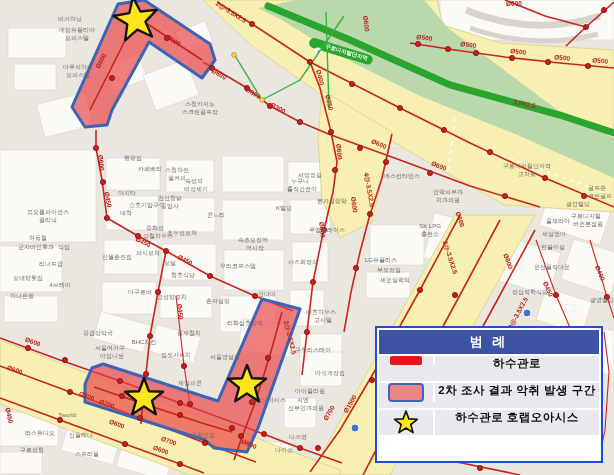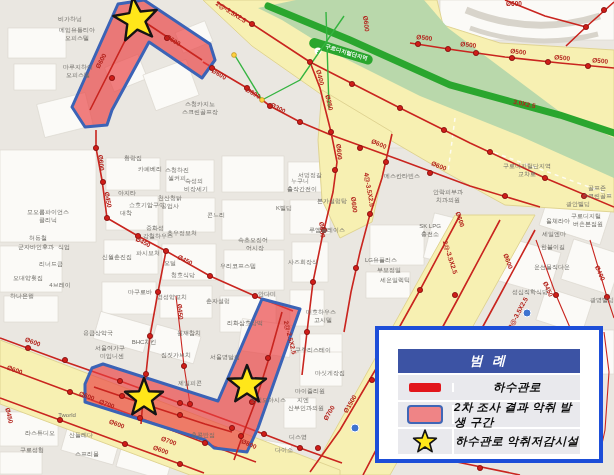--- a/index.html
+++ b/index.html
@@ -21,24 +21,24 @@
   .mh{fill:#cf1d18;stroke:#7c0d0c;stroke-width:.8}
   .pl{font-family:"Liberation Sans",sans-serif;font-size:6.5px;font-weight:bold;fill:#b3231c;text-anchor:middle}
   .gl{font-family:"Liberation Sans",sans-serif;font-size:6px;fill:#6e6c67;text-anchor:middle}
   .station{font-family:"Liberation Sans",sans-serif;font-size:5.5px;font-weight:bold;fill:#ffffff;text-anchor:middle}
   .badge{font-family:"Liberation Sans",sans-serif;font-size:4.5px;font-weight:bold;fill:#2aa62e;text-anchor:middle}
   .star{fill:#ffe61a;stroke:#141414;stroke-width:2.4;stroke-linejoin:round}
   .transit{fill:#3f74cf;stroke:#ffffff;stroke-width:1}
 
   
   #legend{position:absolute;left:375px;top:326px;width:228px;height:137px;
-          background:#ffffff;border:4px solid #1d4ed8;box-sizing:border-box;padding:19px;font-style:italic;}
+          background:#ffffff;border:2px solid #1d4ed8;box-sizing:border-box;padding:2px;}
   #legend-title{height:24px;background:#3c53a4;color:#fff;font-weight:bold;font-size:13px;
           letter-spacing:3px;display:flex;align-items:center;justify-content:center;}
-  .lrow{height:25px;margin-top:2px;background:#e9e9ed;display:flex;align-items:center;}
+  .lrow{height:25px;margin-top:2px;background:#e9e9ed;display:flex;align-items:flex-start;}
   .licon{width:54px;border-right:2px solid #ffffff;display:flex;align-items:center;justify-content:center;}
   .llabel{flex:1;display:flex;align-items:center;justify-content:center;
           font-size:11.5px;font-weight:bold;color:#0d0d0d;letter-spacing:.5px;}
   .ic-pipe{width:32px;height:9px;background:#e2161b;border-radius:2px;}
   .ic-manhole{width:16px;height:16px;background:#ea1511;border:1.6px solid #700000;border-radius:50%;}
   .ic-zone{width:32px;height:15px;background:#ef8486;border:2.5px solid #3f66b6;border-radius:4px;}
 </style>
 </head>
 <body>
 
@@ -404,16 +404,16 @@
         </div>
       <div class="llabel">2차 조사 결과 악취 발생 구간</div>
     </div>
 
     <div class="lrow">
       <div class="licon">
         <svg width="28" height="26" viewBox="0 0 28 26">
           <polygon points="14,1 16.9,8.9 25.4,9.3 18.8,14.5 21.1,22.7 14,18 6.9,22.7 9.2,14.5 2.6,9.3 11.1,8.9" fill="#ffe61a" stroke="#141414" stroke-width="1.6" stroke-linejoin="round"></polygon>
         </svg>
       </div>
-      <div class="llabel">하수관로 악취저감시설</div>
+      <div class="llabel">하수관로 호랩오아시스</div>
     </div>
   </div>
 </div>
 
 </body></html>

